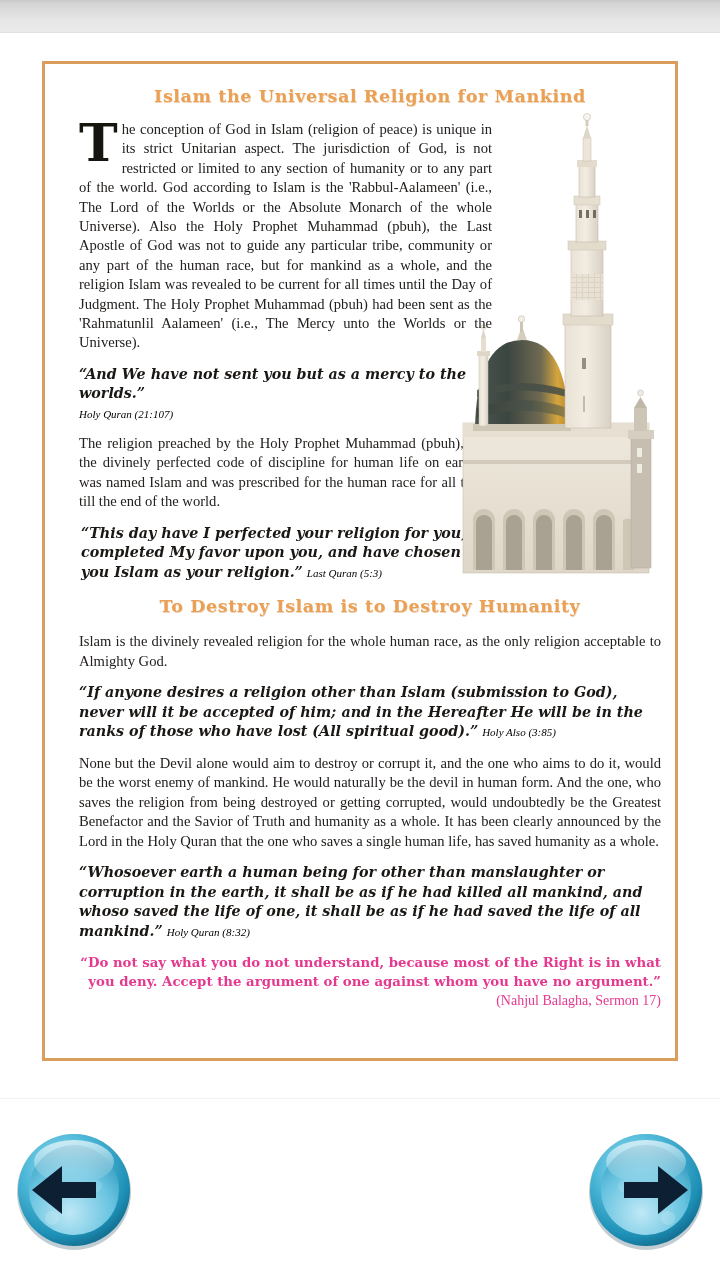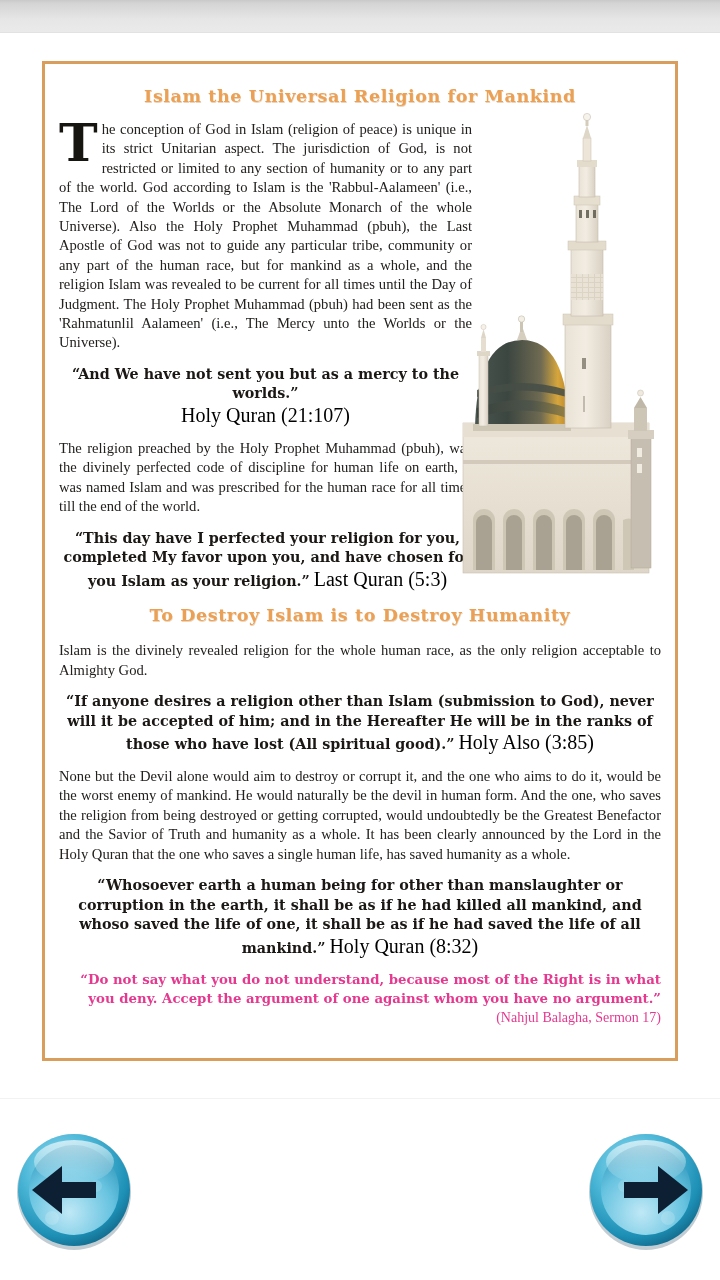--- a/index.html
+++ b/index.html
@@ -50,20 +50,21 @@
     border: 3px solid #d99d5c;
     box-sizing: border-box;
     box-shadow: 0 0 0 0 rgba(0,0,0,0);
   }
 
   .page-inner {
     position: relative;
     padding: 16px 14px 10px 14px;
     height: 100%;
     box-sizing: border-box;
+    margin-left: 20px;
   }
 
   
   .section-heading {
     text-align: center;
     color: #eba155;
     font-family: "DejaVu Serif", serif;
     font-weight: bold;
     font-size: 17.5px;
     letter-spacing: 0.6px;
@@ -104,26 +105,27 @@
   .quote-bold {
     font-weight: bold;
     color: #1a1714;
     font-family: "DejaVu Serif", serif;
     font-size: 14.3px;
     line-height: 19.6px;
   }
   .quote-ref {
     font-weight: normal;
     font-family: "Liberation Serif", serif;
-    font-size: 20px;
+    font-size: 11px;
   }
 
   .quote-block {
     margin: 0 0 12px 0;
-    text-align: center;
+    text-align: left;
+    font-style: italic;
   }
   .quote-block.narrow { width: 413px; }
 
   .quote-center-indent { padding-left: 2px; }
 
   .pink-quote {
     color: #e5388f;
     font-family: "DejaVu Serif", serif;
     font-weight: bold;
     font-size: 13.3px;

